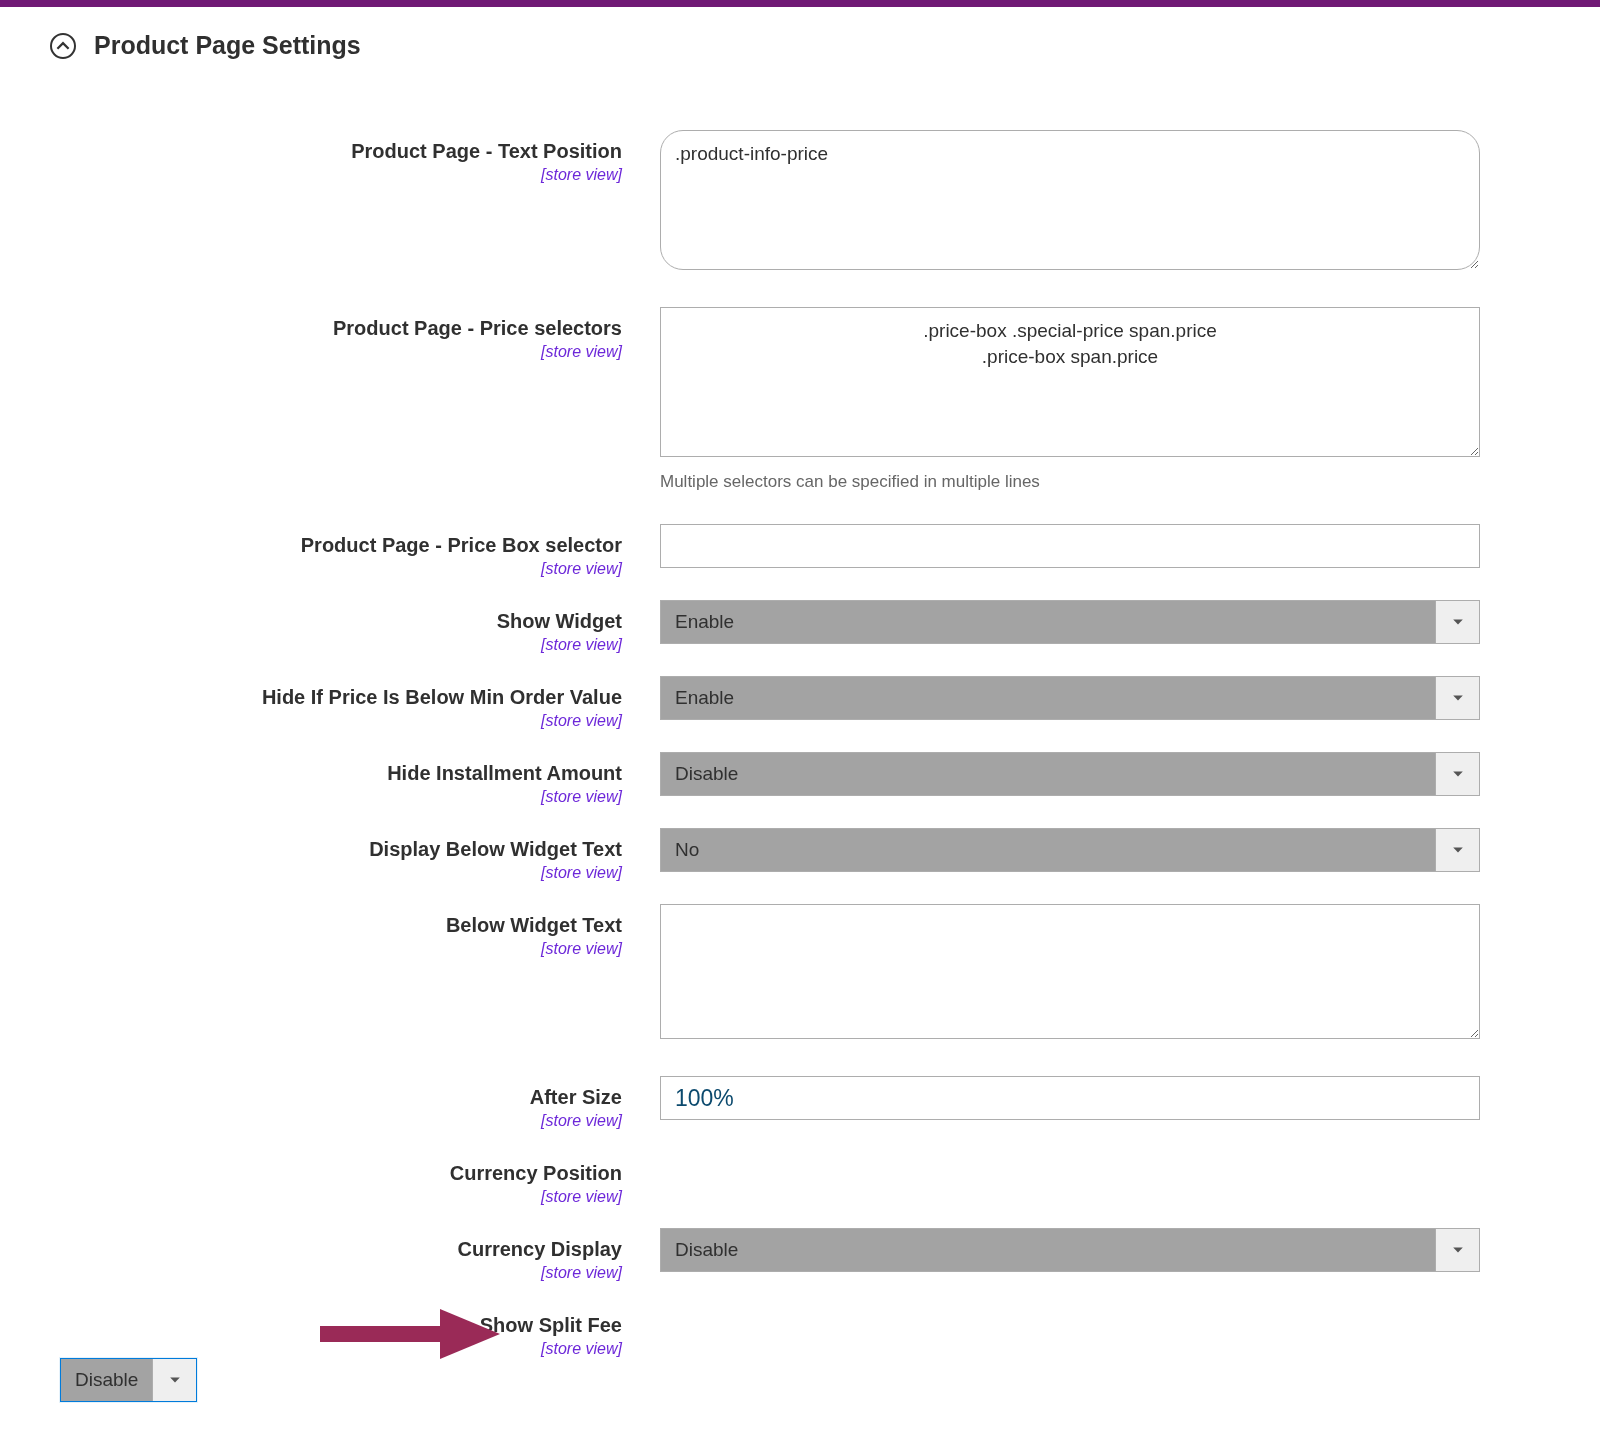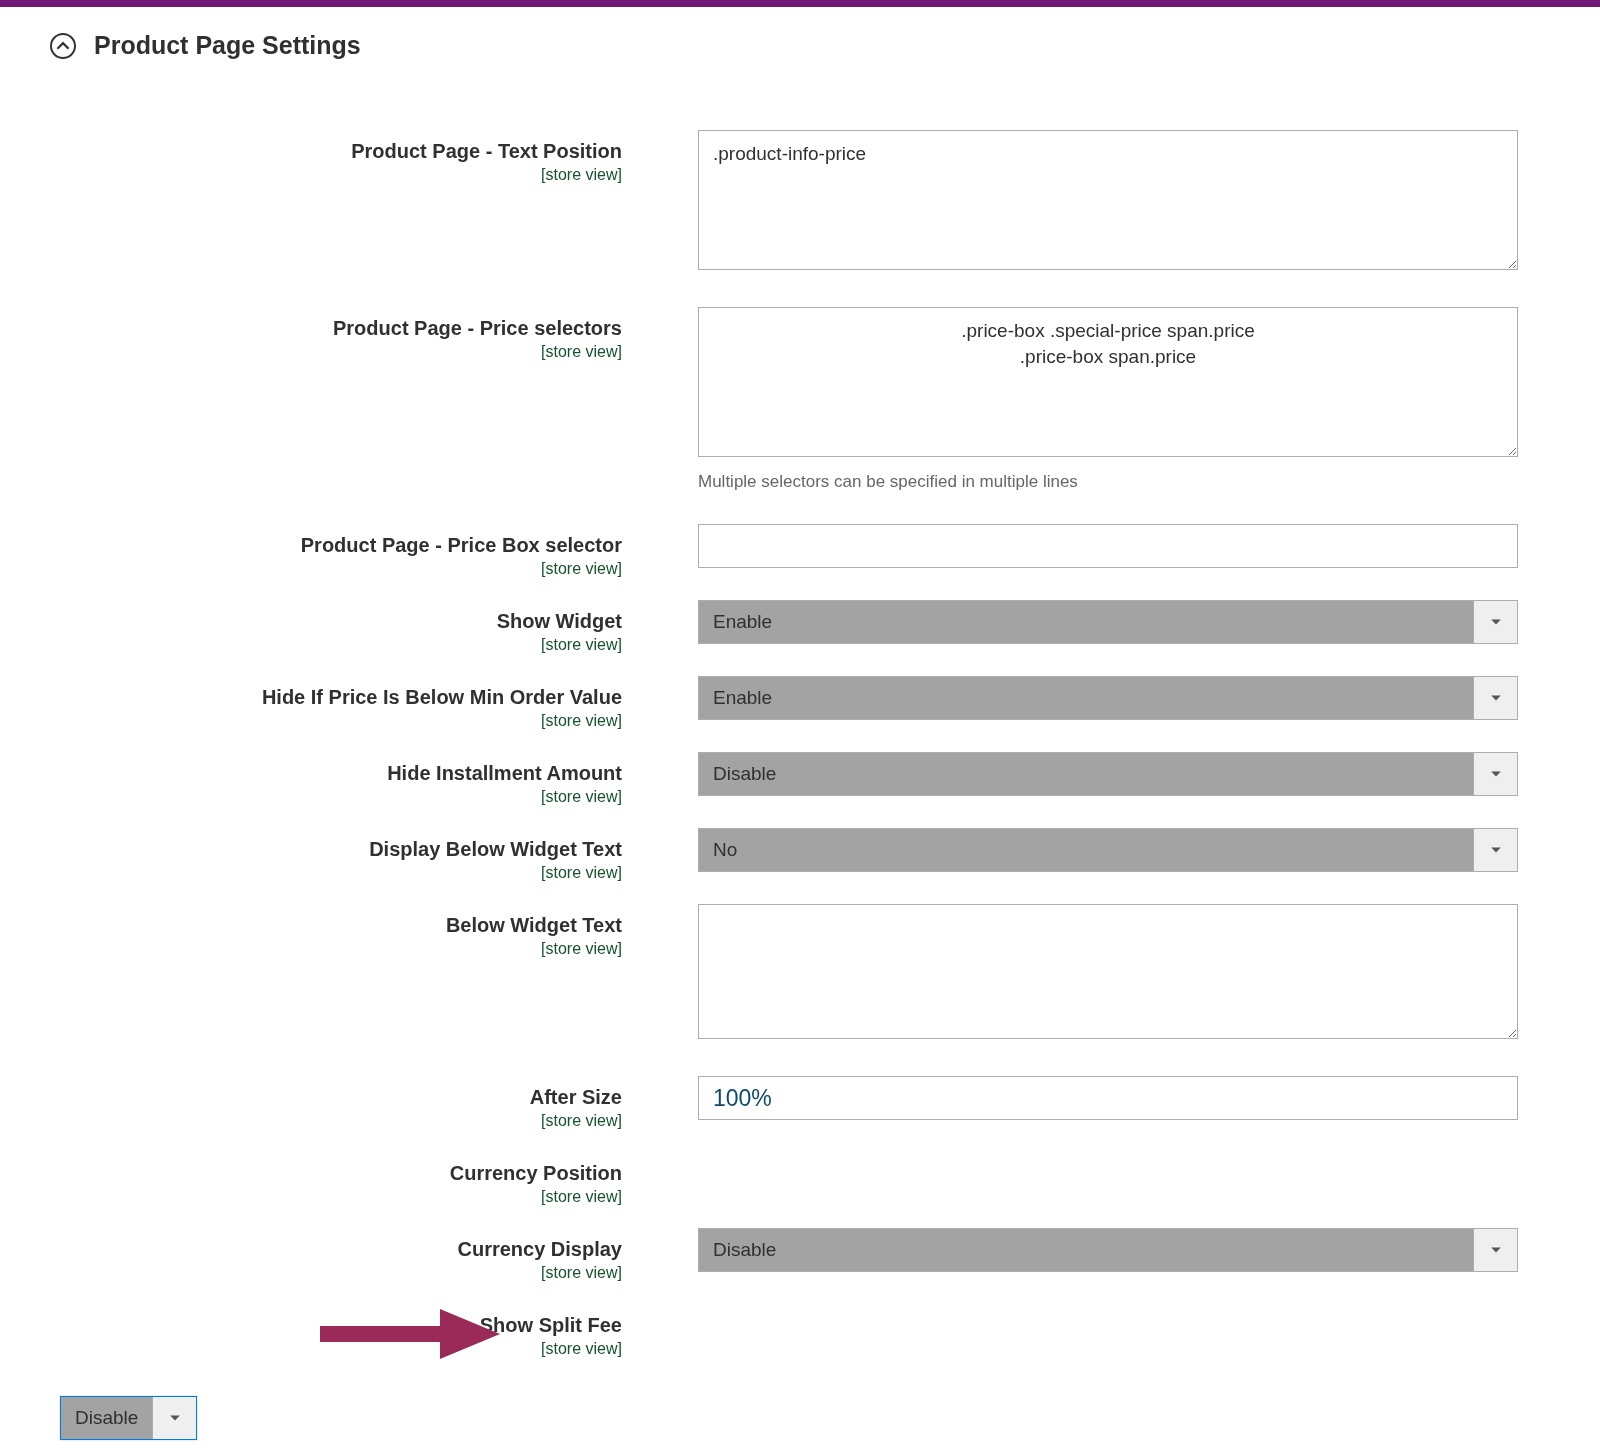--- a/index.html
+++ b/index.html
@@ -40,58 +40,58 @@
     font-weight: 600;
     color: #303030;
   }
   .fields {
     padding: 60px 60px 40px 60px;
   }
   .field-row {
     display: flex;
     align-items: flex-start;
     margin-bottom: 32px;
-    gap: 38px;
   }
   .field-row.small-gap { margin-bottom: 22px; }
   .field-label-col {
     width: 600px;
     flex-shrink: 0;
     text-align: right;
     padding-right: 38px;
     padding-top: 8px;
   }
   .field-label {
     font-size: 20px;
     font-weight: 600;
     color: #303030;
     line-height: 1.3;
   }
   .field-scope {
     display: block;
     font-size: 16px;
-    color: #14532d;
+    color: #6d28d9;
     font-weight: 400;
     margin-top: 2px;
+    font-style: italic;
   }
   .field-value-col {
     flex: 1;
     max-width: 820px;
   }
   textarea.control {
     width: 100%;
     border: 1px solid #adadad;
     font-family: inherit;
     font-size: 19px;
     padding: 10px 14px;
     resize: both;
     line-height: 1.35;
     color: #303030;
   }
-  textarea.h140 { height: 140px; }
+  textarea.h140 { height: 140px; border-radius: 23px; }
   textarea.h150 { height: 150px; }
   textarea.h135 { height: 135px; }
   input.control {
     width: 100%;
     height: 44px;
     border: 1px solid #adadad;
     font-family: inherit;
     font-size: 23px;
     padding: 0 14px;
     color: #0c4a6e;

